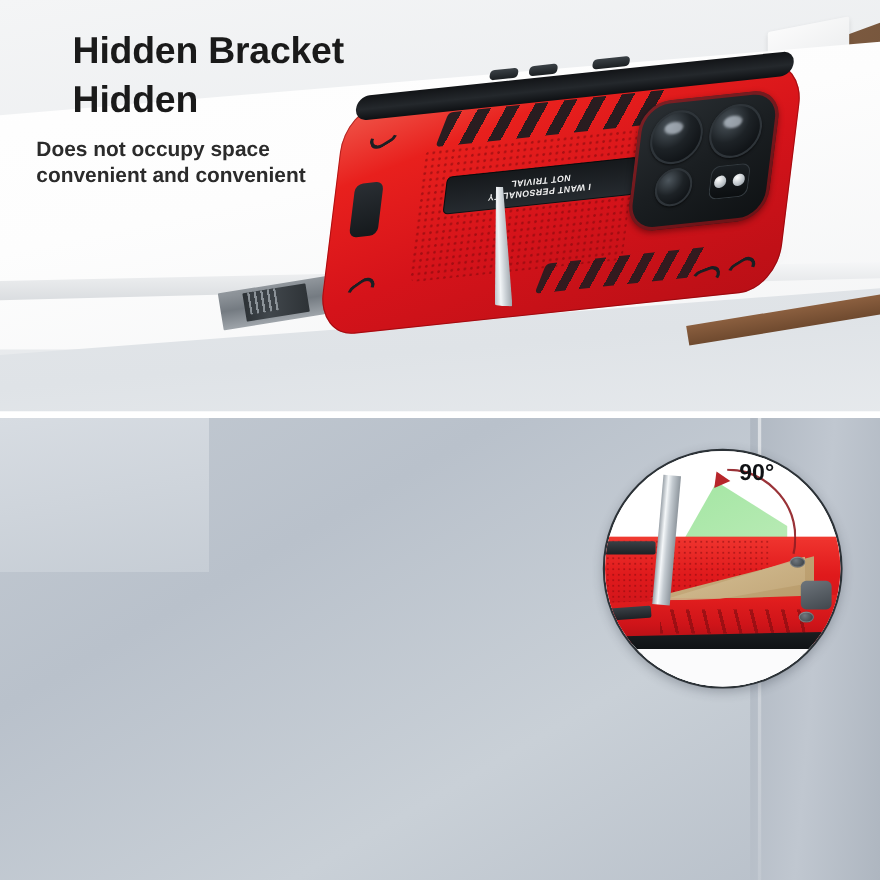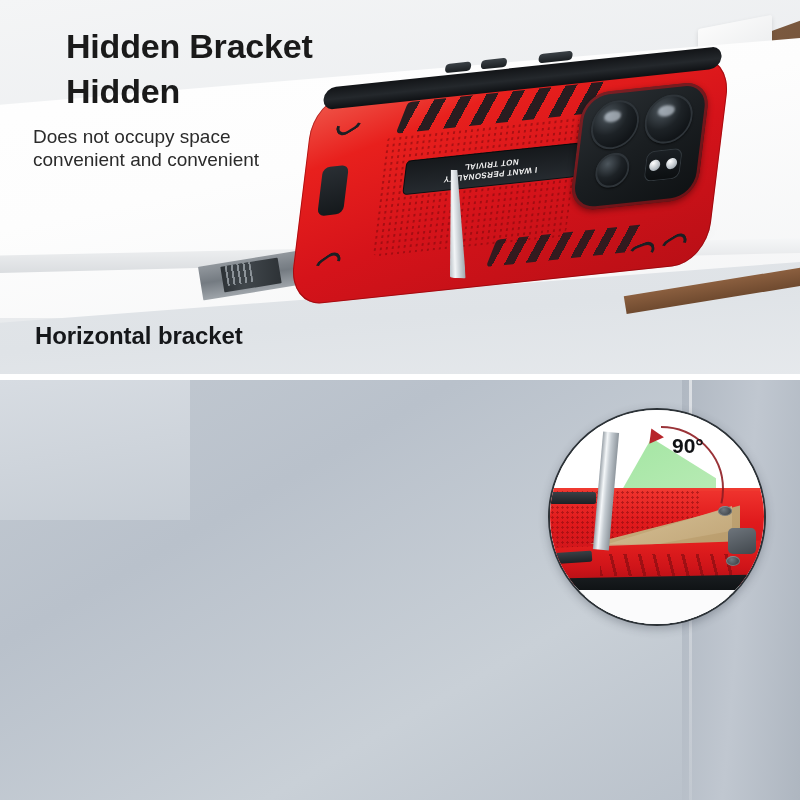--- a/index.html
+++ b/index.html
@@ -74,21 +74,21 @@
   }
 
   
   .title-block { position: absolute; left: 33px; top: 24px; z-index: 30; }
   .title-line {
     font-weight: 700; font-size: 34px; line-height: 45px;
     color: #1a1a1a; letter-spacing: -0.2px; margin-left: 33px;
   }
   .subtitle {
     margin-top: 11px; font-size: 19px; line-height: 23px;
-    color: #2b2b2b; font-weight: 400;
+    color: #2b2b2b; font-weight: 700;
   }
   .section-label {
     position: absolute; z-index: 30;
     font-weight: 700; font-size: 24px; color: #15171a; letter-spacing: -0.1px;
   }
   #label-horizontal { left: 35px; top: 322px; }
   #label-vertical   { left: 35px; top: 417px; }
 
   
   #phone-top {
@@ -302,21 +302,21 @@
     clip-path: polygon(50% 50%, 50% 0%, 100% 0%, 100% 62%);
     opacity: .9;
   }
   .in-arrow {
     position: absolute; left: 96px; top: 18px; width: 0; height: 0;
     border-left: 8px solid transparent; border-right: 8px solid transparent;
     border-bottom: 13px solid #b7252a;
     transform: rotate(-24deg);
   }
   .in-angle-label {
-    position: absolute; left: 122px; top: 24px;
+    position: absolute; left: 122px; top: 8px;
     font-size: 21px; font-weight: 700; color: #101215;
   }
   .in-screw {
     position: absolute; width: 14px; height: 10px; border-radius: 50%;
     background: radial-gradient(circle at 40% 35%, #70787f, #2c3135);
     box-shadow: inset 0 0 0 1px rgba(255,255,255,.25);
   }
   .sc1 { left: 168px; top: 96px; }
   .sc2 { left: 176px; top: 146px; }
   .in-dark-tab {
@@ -397,21 +397,20 @@
       </div>
       <div class="case-bumper">
         <div class="bumper-btn" style="left:120px;width:26px"></div>
         <div class="bumper-btn" style="left:156px;width:26px"></div>
         <div class="bumper-btn" style="left:214px;width:34px"></div>
       </div>
     </div>
 
     <div class="kick-top"></div>
 
-    <div class="section-label" id="label-horizontal">Horizontal bracket</div>
   </div>
 
   <div id="divider"></div>
 
   <div id="panel-bottom">
 
     <div class="wall-panel-l"></div>
     <div class="wall-panel-r"></div>
     <div class="wall-seam"></div>
 

